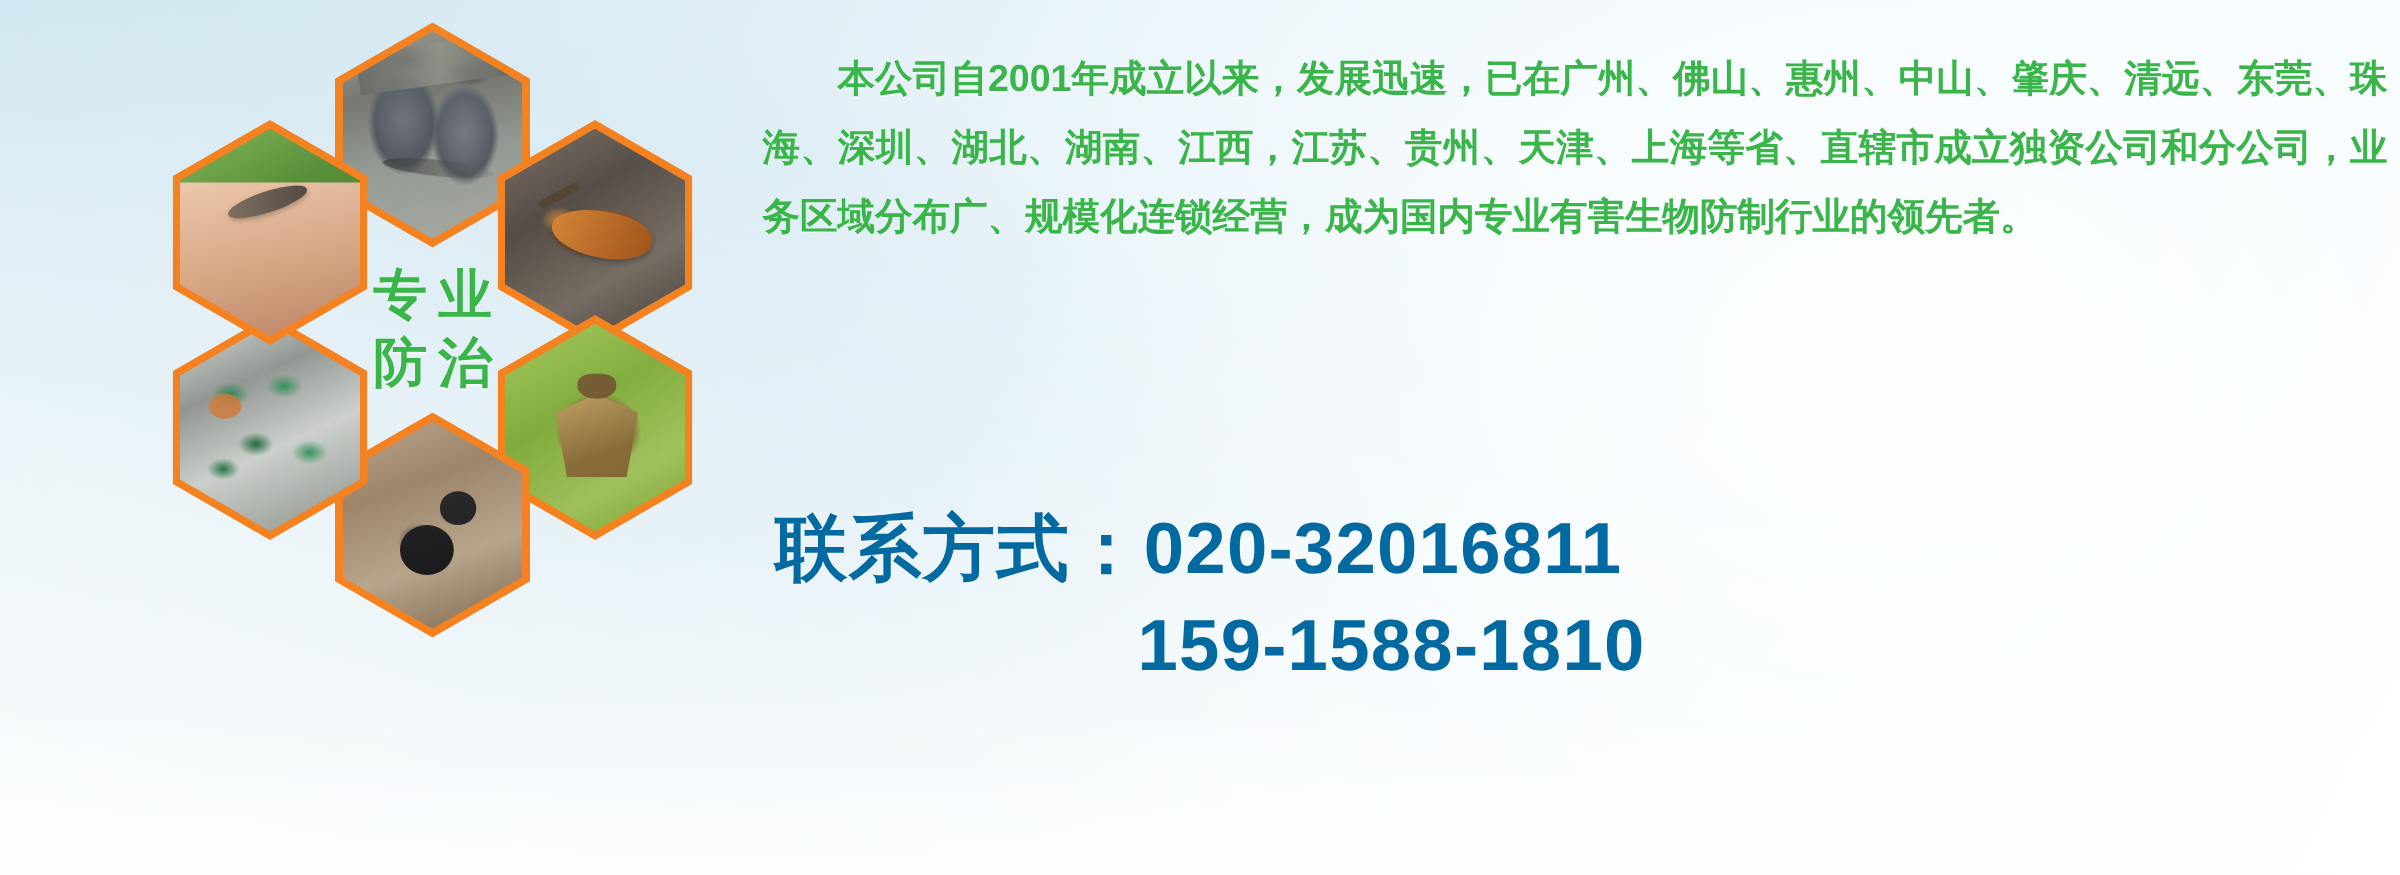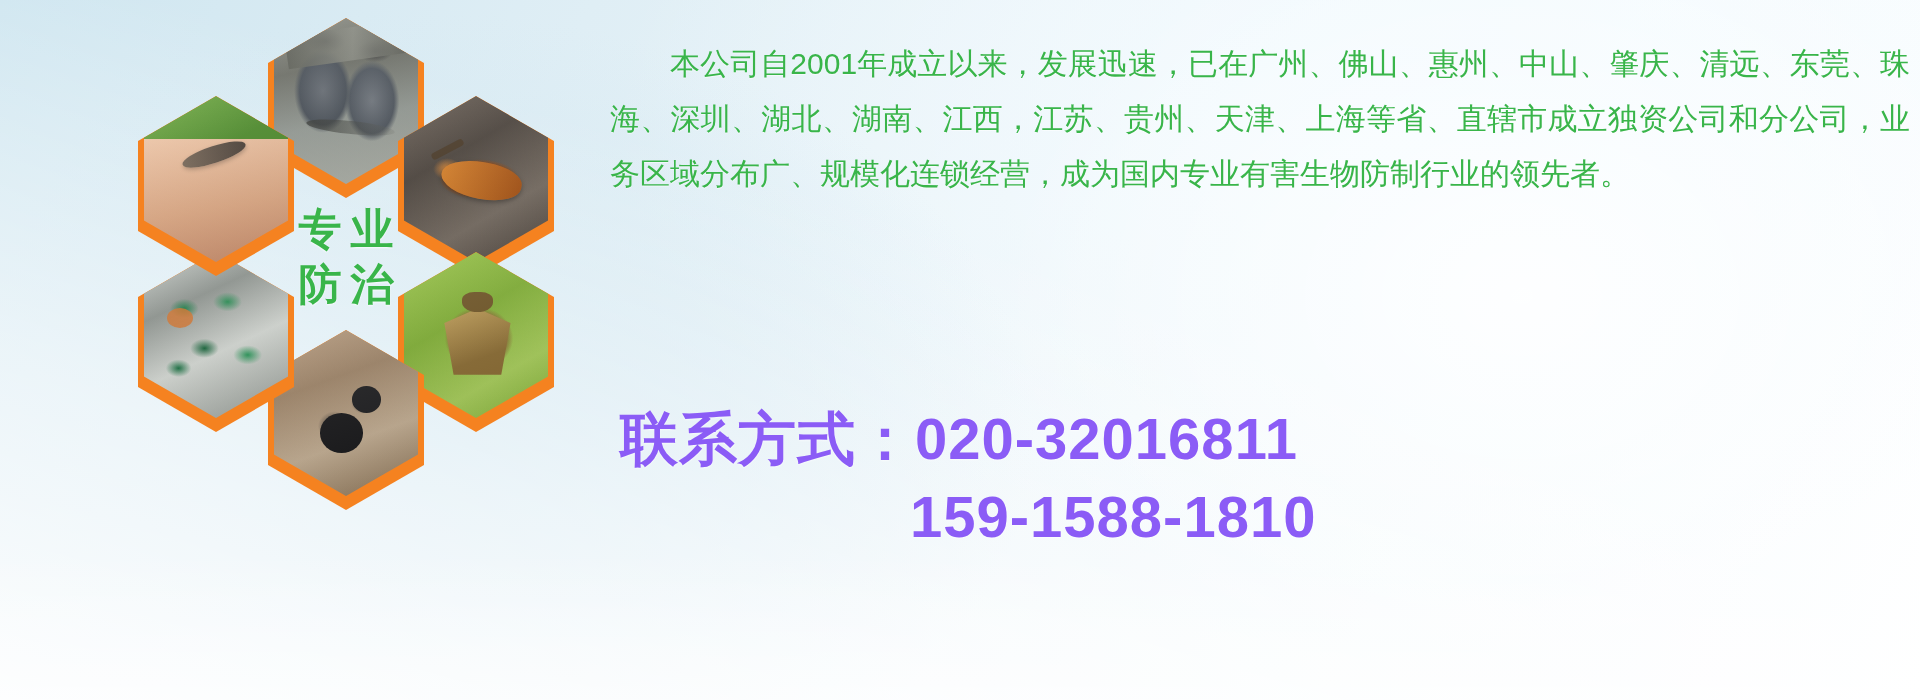--- a/index.html
+++ b/index.html
@@ -61,21 +61,21 @@
     height: 540px;
   }
   .hex {
     position: absolute;
     width: 156px;
     height: 180px;
     -webkit-clip-path: polygon(50% 0%, 100% 25%, 100% 75%, 50% 100%, 0% 75%, 0% 25%);
     clip-path: polygon(50% 0%, 100% 25%, 100% 75%, 50% 100%, 0% 75%, 0% 25%);
     background: #f58220;
     display: flex;
-    align-items: flex-start;
+    align-items: center;
     justify-content: center;
   }
   .hex-inner {
     width: 144px;
     height: 166px;
     -webkit-clip-path: polygon(50% 0%, 100% 25%, 100% 75%, 50% 100%, 0% 75%, 0% 25%);
     clip-path: polygon(50% 0%, 100% 25%, 100% 75%, 50% 100%, 0% 75%, 0% 25%);
     position: relative;
     overflow: hidden;
   }
@@ -295,34 +295,34 @@
     height: 700px;
   }
   .paragraph {
     position: absolute;
     left: 0;
     top: 36px;
     width: 1300px;
     color: #39b54a;
     font-size: 30px;
     line-height: 55px;
-    font-weight: normal;
+    font-weight: bold;
     text-indent: 60px;
     letter-spacing: 0px;
     text-align: justify;
     text-shadow: 0 1px 1px rgba(255,255,255,0.6);
   }
   .contact {
     position: absolute;
     left: 10px;
     top: 400px;
     width: 1290px;
   }
   .contact-line {
-    color: #8b5cf6;
+    color: #0369a1;
     font-size: 58px;
     font-weight: bold;
     line-height: 78px;
     letter-spacing: 1px;
     white-space: nowrap;
     text-shadow: 0 1px 2px rgba(255,255,255,0.6);
   }
   .contact-line.second {
     padding-left: 290px;
   }

